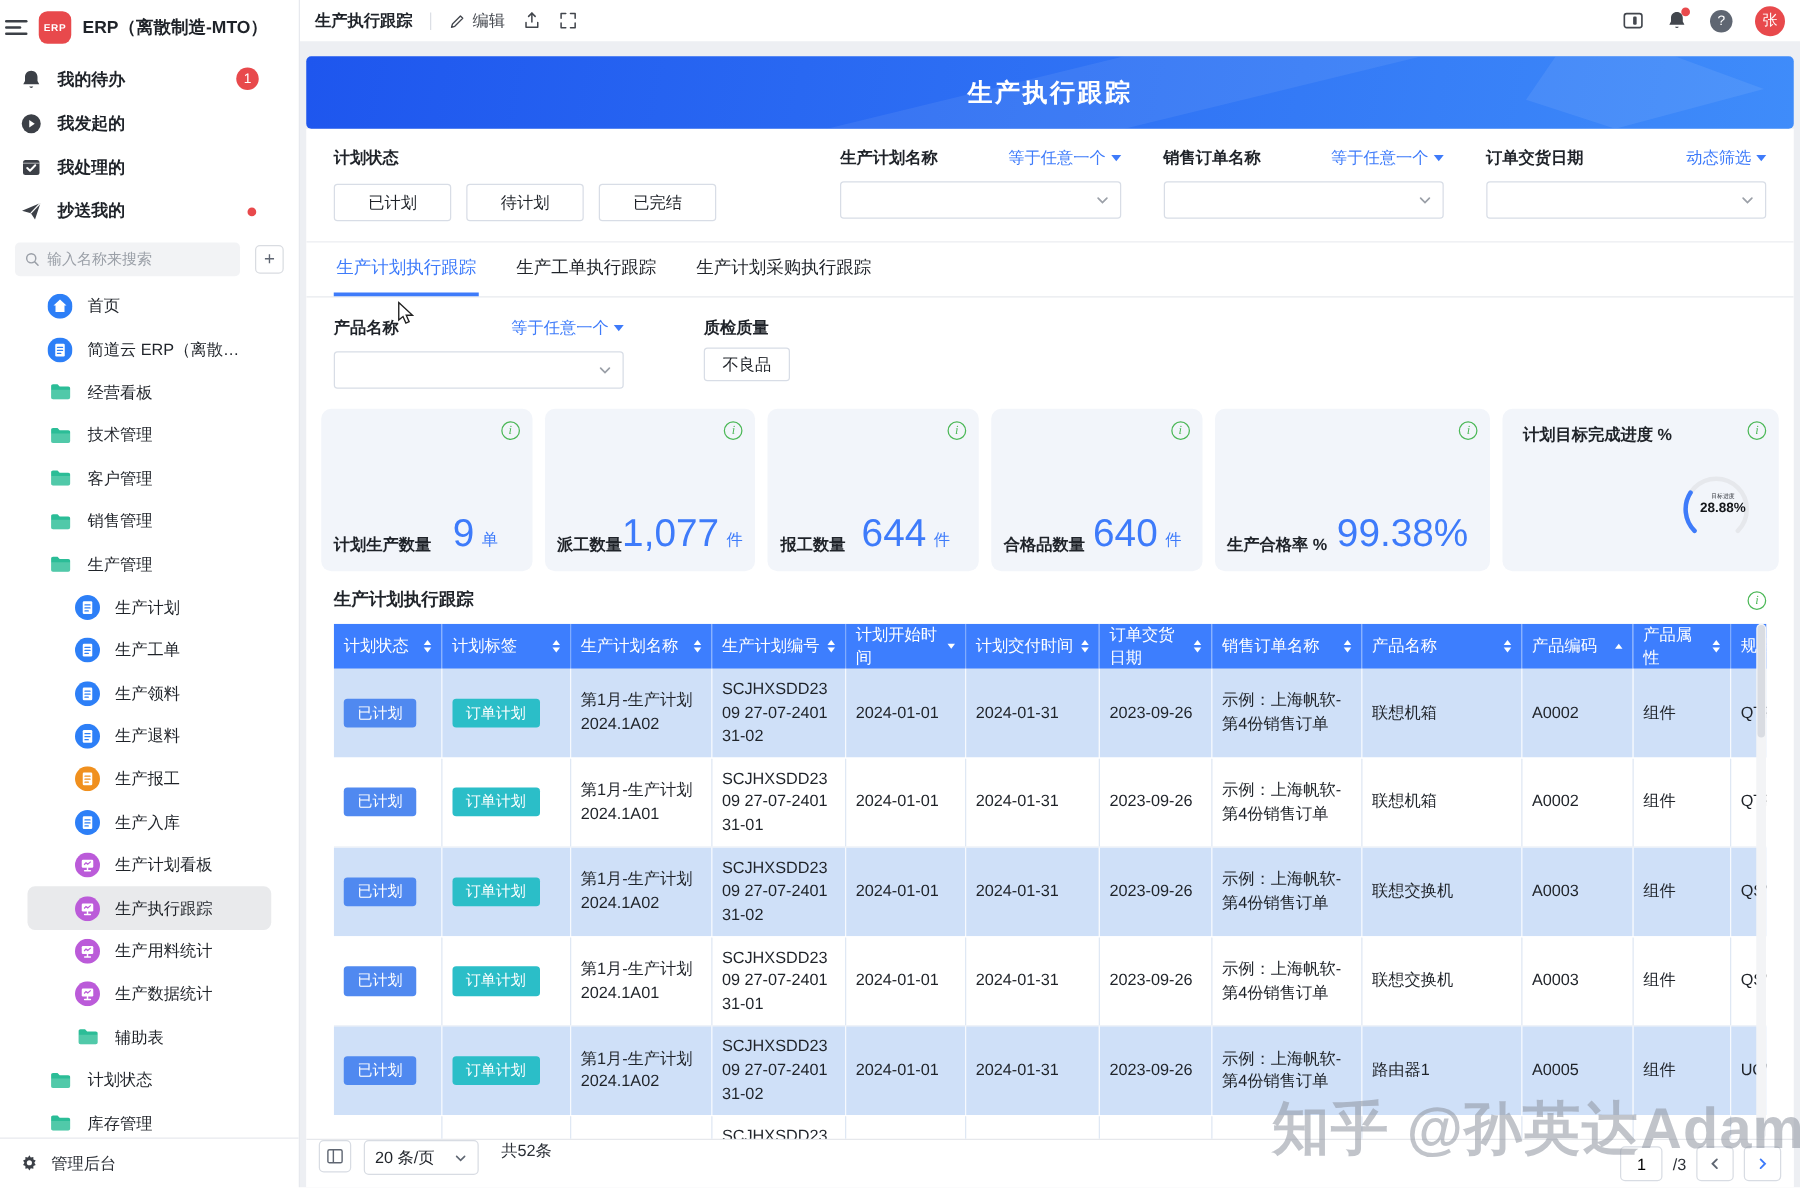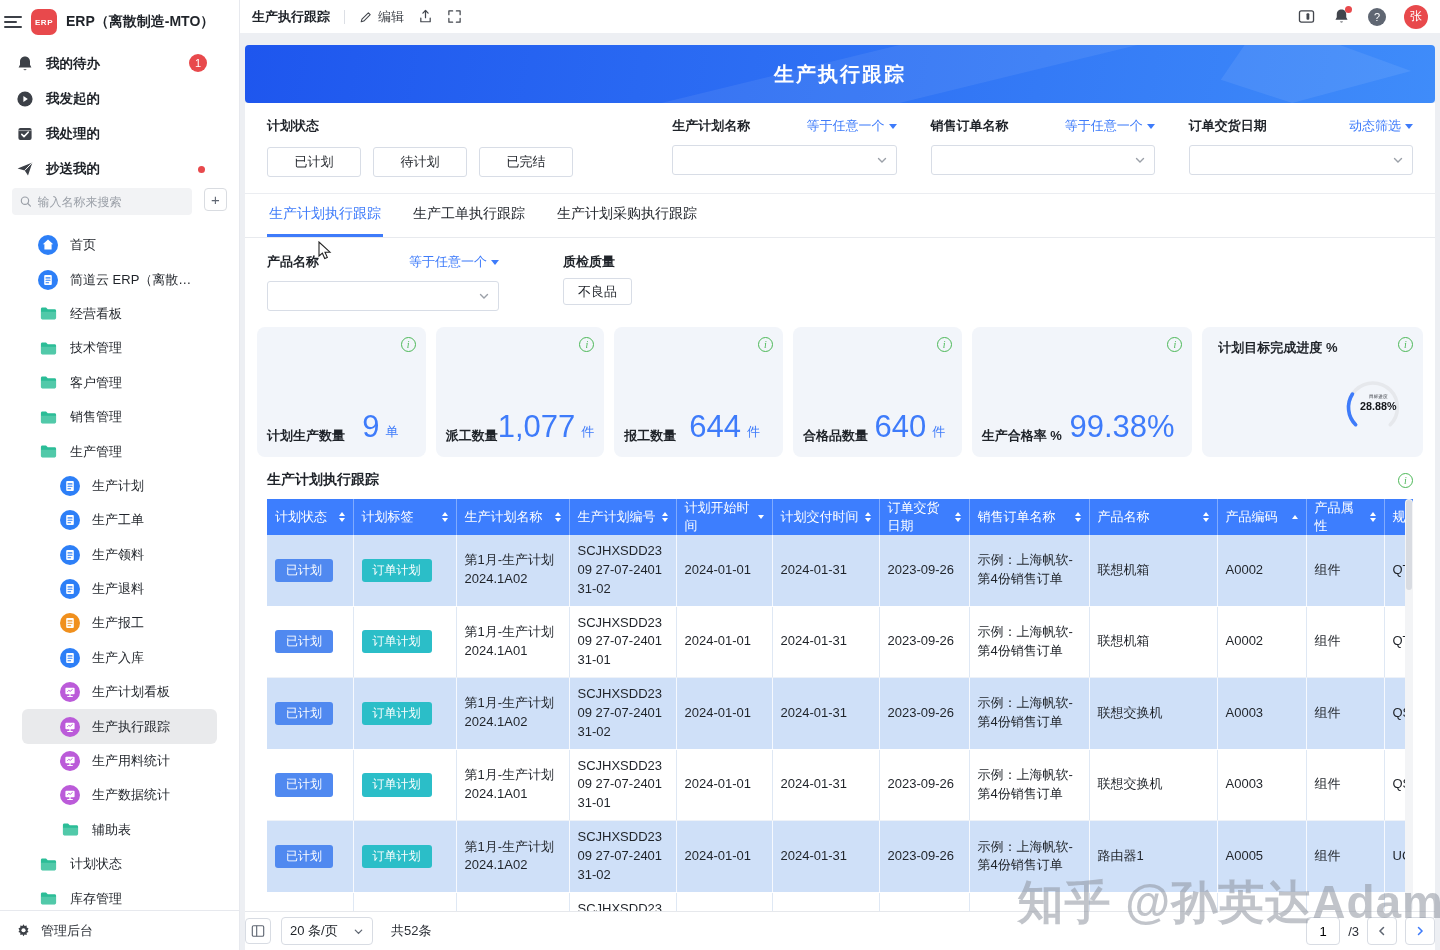--- a/index.html
+++ b/index.html
@@ -13,21 +13,21 @@
   .hamburger{width:18px;display:flex;flex-direction:column;gap:3px;cursor:pointer}
   .hamburger i{height:2px;background:#3c4047;border-radius:1px;display:block}
   .hamburger i:nth-child(2){width:70%}
   .app-logo{width:26px;height:26px;border-radius:7px;background:var(--danger,#e8494c);color:#fff;display:flex;align-items:center;justify-content:center;font-size:8px;font-weight:bold;letter-spacing:.5px}
   .app-title{font-size:14px;font-weight:bold;white-space:nowrap}
   .quick{flex:0 0 140px;display:flex;flex-direction:column;padding:2px 0}
   .quick-item{height:35px;display:flex;align-items:center;gap:12px;padding:0 16px;font-size:13.5px;font-weight:600;cursor:pointer;position:relative}
   .quick-item svg{flex:0 0 18px}
   .badge-num{position:absolute;right:32px;top:8px;min-width:18px;height:18px;border-radius:9px;background:var(--danger,#e8494c);color:#fff;font-size:11px;font-weight:400;display:flex;align-items:center;justify-content:center;padding:0 5px}
   .dot-red{position:absolute;right:34px;top:15px;width:7px;height:7px;border-radius:50%;background:var(--danger,#e8494c)}
-  .search-row{flex:0 0 38px;display:flex;align-items:flex-start;gap:12px;padding:0 12px}
+  .search-row{flex:0 0 38px;display:flex;align-items:center;gap:12px;padding:0 12px}
   .search-box{flex:1;height:27px;background:#f2f3f5;border-radius:4px;display:flex;align-items:center;gap:6px;padding:0 8px;color:#9ba0a8}
   .search-box input{border:none;outline:none;background:transparent;font-size:12px;width:100%;color:#1f2329}
   .search-box input::placeholder{color:#9ba0a8}
   .add-btn{width:23px;height:23px;border:1px solid #d9dce1;border-radius:4px;background:#fff;color:#5f6672;font-size:15px;line-height:1;display:flex;align-items:center;justify-content:center;cursor:pointer}
   .side-nav{flex:1;overflow:hidden;padding:2px 16px}
   .nav-item{height:34.4px;display:flex;align-items:center;gap:12px;padding:0 16px;cursor:pointer;border-radius:6px;margin:0 6px}
   .nav-item.indent{padding-left:38px}
   .nav-item.active{background:#e9eaec}
   .nav-icon{width:20px;height:20px;display:flex;align-items:center;justify-content:center}
   .nav-label{white-space:nowrap;overflow:hidden;text-overflow:ellipsis}
@@ -97,21 +97,21 @@
   td{font-size:13px;padding:7px 8px;border-right:1px solid #dfe8f4;border-bottom:1px solid #eef2f8;vertical-align:middle;line-height:1.45;word-break:break-word}
   tr.alt td{background:var(--row-alt,#cfe0f8);border-bottom-color:#fff;border-right-color:rgba(255,255,255,.8)}
   tbody tr{height:48px}
   td.num{word-break:break-all}
   .badge{display:inline-block;padding:3px 11px;border-radius:3px;color:#fff;font-size:12px;white-space:nowrap}
   .badge.status{background:var(--badge-status,#5089f0)}
   .badge.tag{background:var(--badge-tag,#2bbec8)}
   .vscroll{position:absolute;right:0;top:0;bottom:0;width:8px;background:#f3f4f6;border-radius:4px}
   .vscroll i{display:block;width:6px;margin:1px;height:90px;background:#d9dce2;border-radius:3px}
 
-  .pagebar{flex:0 0 39px;border-top:1px solid #e6e8ec;display:flex;align-items:center;gap:10px;padding:0 0;background:#fff}
+  .pagebar{flex:0 0 39px;border-top:1px solid #e6e8ec;display:flex;gap:10px;padding:0 10px;background:#fff}
   .pg-icbtn{width:26px;height:26px;border:1px solid #d8dce3;border-radius:4px;display:flex;align-items:center;justify-content:center;cursor:pointer;background:#fff}
   .pg-select{width:92px;height:28px;border:1px solid #d8dce3;border-radius:4px;display:flex;align-items:center;justify-content:space-between;padding:0 8px;cursor:pointer;background:#fff}
   .pg-total{margin-left:8px;color:#2b2f36}
   .pg-right{margin-left:auto;display:flex;align-items:center;gap:8px}
   .pg-input{width:34px;height:28px;border:1px solid #d8dce3;border-radius:4px;text-align:center;font-size:13px;outline:none}
   .pg-of{color:#2b2f36}
   .pg-nav{width:30px;height:28px;border:1px solid #d8dce3;border-radius:4px;display:flex;align-items:center;justify-content:center;cursor:pointer;background:#fff}
 
   .watermark{position:absolute;right:-4px;bottom:16px;font-size:46px;font-weight:bold;color:#8f95a0;opacity:.55;white-space:nowrap;pointer-events:none;z-index:5;letter-spacing:1px}
   .cursor{position:absolute;left:78px;top:241px;z-index:6;pointer-events:none}

